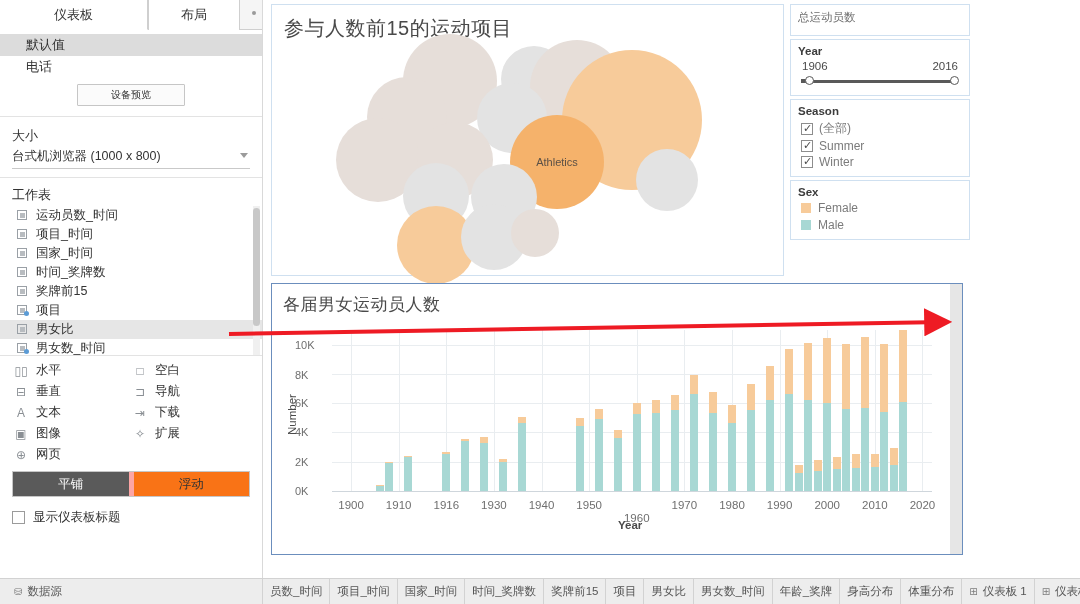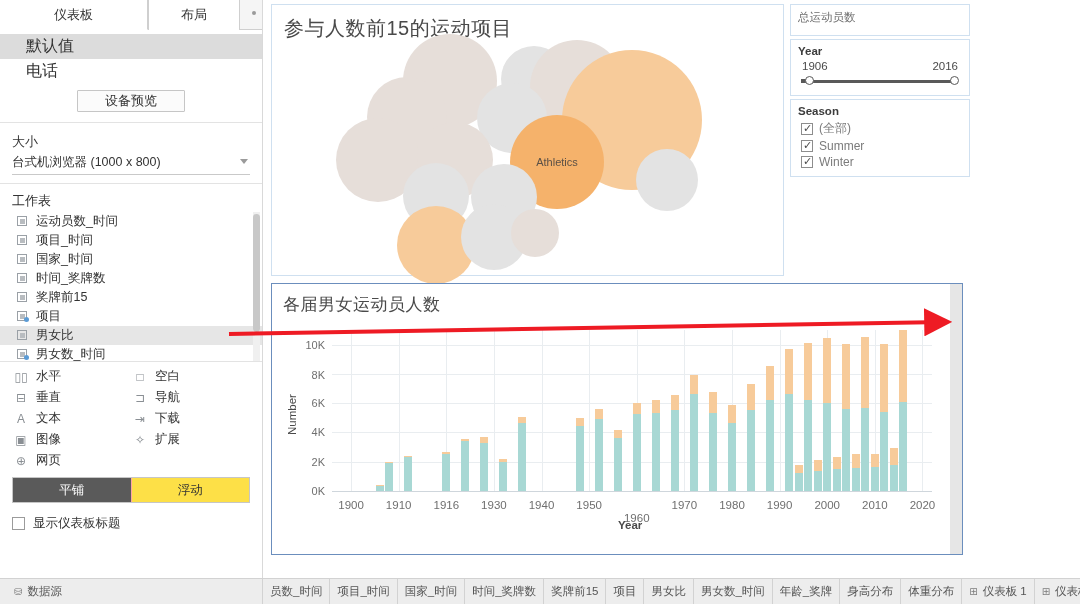--- a/index.html
+++ b/index.html
@@ -49,32 +49,32 @@
     background: #9a9a9a;
   }
 
   .lp-section { padding: 6px 12px 8px 12px; border-bottom: 1px solid #e3e3e3; }
   .lp-section.noborder { border-bottom: none; }
   .lp-head {
     font-size: 13px; color: #333; font-weight: normal;
     margin: 4px 0 2px 0;
   }
   .lp-listitem {
-    font-size: 16px; color: #333;
+    font-size: 13px; color: #333;
     padding: 2px 0 2px 14px;
     margin: 0 -12px 0 -12px;
     padding-left: 26px;
     cursor: default;
   }
   .lp-listitem.sel { background: #dcdcdc; }
   .btn-preview {
     display: block; margin: 6px auto 2px auto;
     width: 108px; height: 22px;
     border: 1px solid #c6c6c6; background: #fbfbfb;
-    font-size: 13px; color: #333;
+    font-size: 10px; color: #333;
     border-radius: 1px;
     cursor: pointer;
   }
   .size-select {
     position: relative;
     border-bottom: 1px solid #c9c9c9;
     padding: 1px 0 3px 0;
     font-size: 12.5px; color: #333;
     cursor: pointer;
   }
@@ -149,21 +149,21 @@
   .tile-float {
     display: flex; margin-top: 6px;
     border: 1px solid #c6c6c6;
   }
   .tile-float > div {
     flex: 1; height: 24px;
     display: flex; align-items: center; justify-content: center;
     font-size: 12.5px; cursor: pointer;
   }
   .tile-float .on { background: #5a5a5a; color: #fff; }
-  .tile-float .off { background: #fde047; color: #333; border-left: 1px solid #fca5a5;}
+  .tile-float .off { background: #f97316; color: #333; border-left: 5px solid #fca5a5;}
 
   .chk-row {
     display: flex; align-items: center;
     margin-top: 12px; font-size: 12.5px; color: #333;
     cursor: pointer;
   }
   .chk-box {
     width: 13px; height: 13px; border: 1px solid #9b9b9b;
     background: #fff; margin-right: 8px; flex: 0 0 auto;
   }
@@ -266,21 +266,21 @@
     position: absolute; left: 0; top: 40px;
     width: 678px; height: 225px;
   }
   #bar-vscroll {
     position: absolute; right: 0; top: 0; bottom: 0;
     width: 12px; background: #e6e6e6;
   }
   .axis-ylab {
     position: absolute;
     font-size: 11px; color: #6f6f6f;
-    text-align: right;
+    text-align: left;
     transform: translateY(-50%);
     width: 30px;
   }
   .axis-ytitle {
     position: absolute;
     font-size: 11.5px; color: #4a4a4a;
     transform: rotate(-90deg);
     transform-origin: left top;
     white-space: nowrap;
   }
@@ -527,20 +527,33 @@
               <span class="cb"></span>
               <span class="cb-lab">Summer</span>
             </div>
             <div class="cb-row">
               <span class="cb"></span>
               <span class="cb-lab">Winter</span>
             </div>
           </div>
       </div>
 
+      <div class="fbox">
+        <div class="fbox-title bold">Sex</div>
+        <div id="sex-items">
+            <div class="lg-row">
+              <span class="lg-sw" style="background: rgb(247, 203, 154);"></span>
+              <span class="lg-lab">Female</span>
+            </div>
+            <div class="lg-row">
+              <span class="lg-sw" style="background: rgb(168, 216, 212);"></span>
+              <span class="lg-lab">Male</span>
+            </div>
+          </div>
+      </div>
     </div>
 
     <div id="bar-panel">
       <div id="bar-title">各届男女运动员人数</div>
       <div id="bar-plot">
           <div class="gridline" style="left: 60px; width: 600px; top: 167px;"></div>
           <div class="axis-ylab" style="left: 23px; top: 167px;">0K</div>
           <div class="gridline" style="left: 60px; width: 600px; top: 137.727px;"></div>
           <div class="axis-ylab" style="left: 23px; top: 137.727px;">2K</div>
           <div class="gridline" style="left: 60px; width: 600px; top: 108.455px;"></div>

